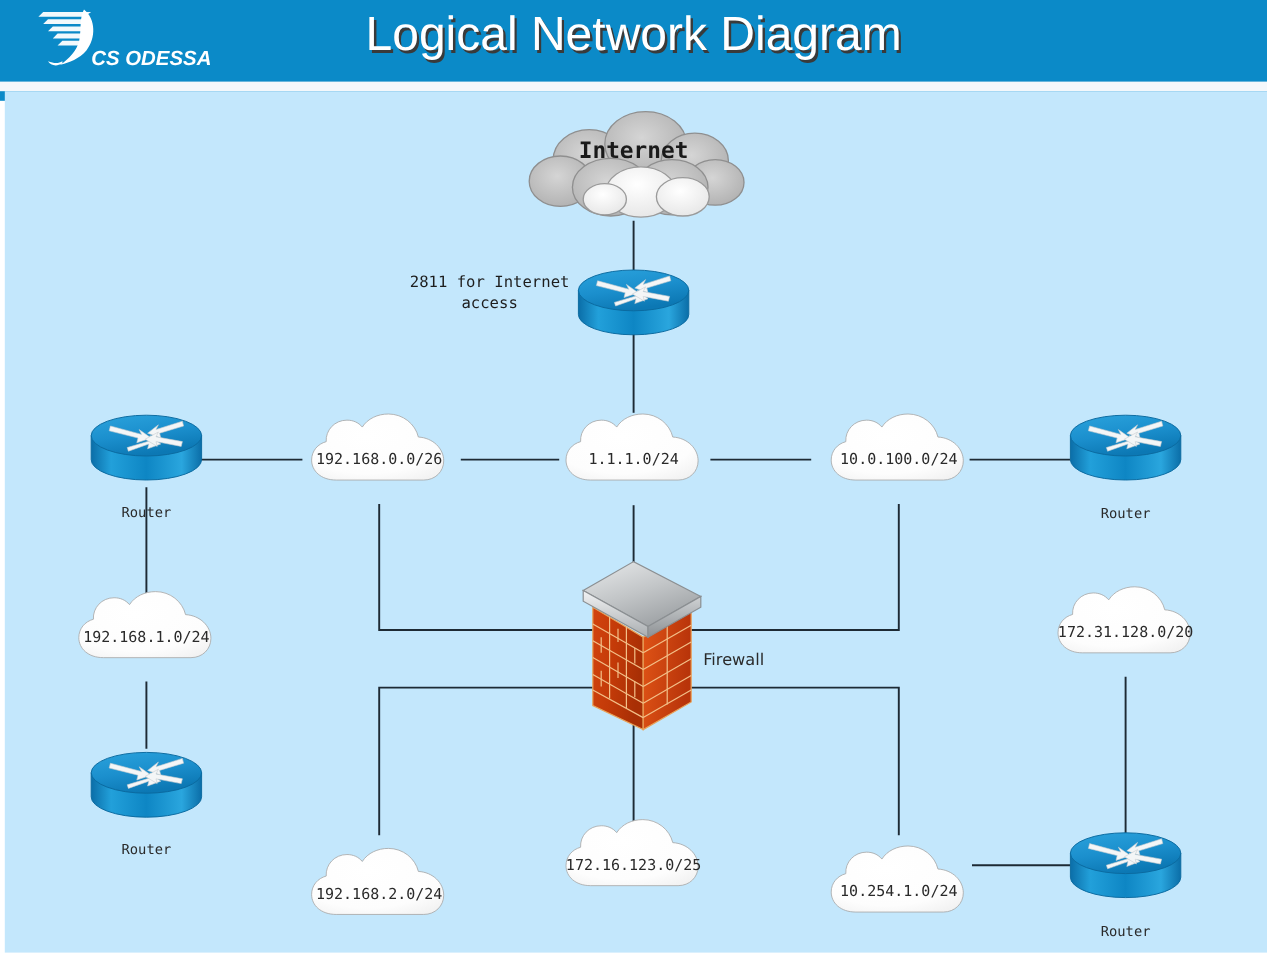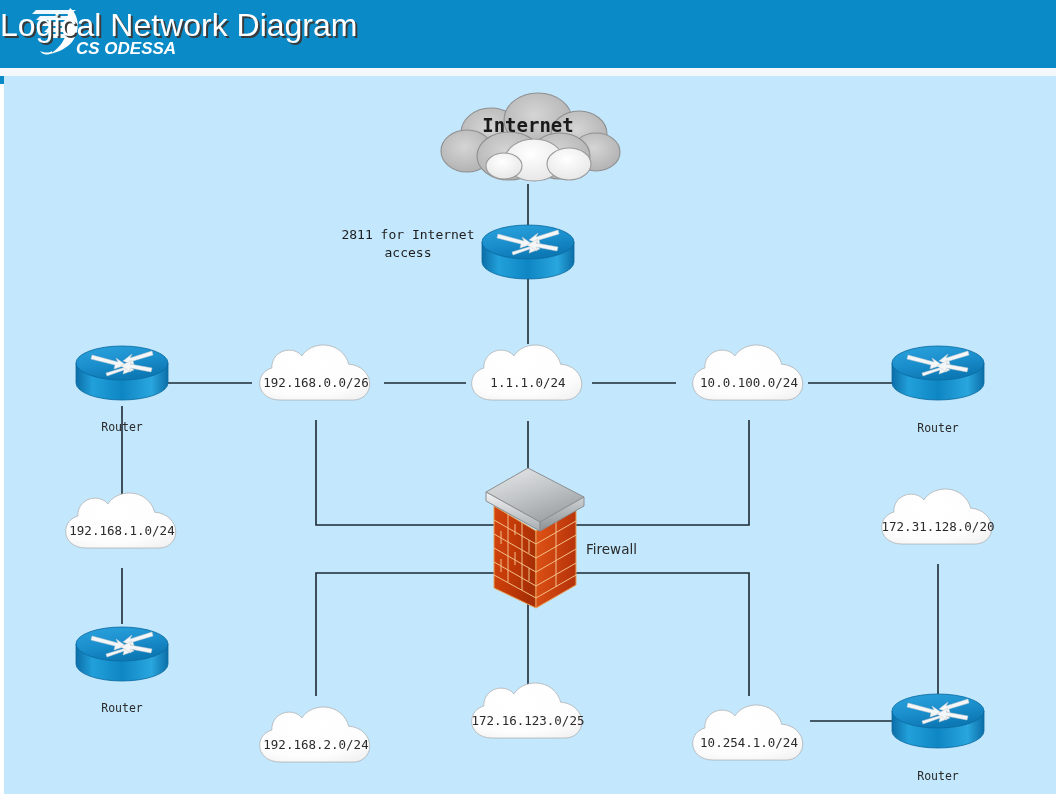--- a/index.html
+++ b/index.html
@@ -32,22 +32,23 @@
   }
   #logo {
     position: absolute;
     left: 18px; top: 6px;
     width: 175px; height: 58px;
   }
   #header-title {
     position: absolute;
     left: 0; top: 7px;
     width: 1056px;
+    text-align: center;
     font-family: "Liberation Sans", sans-serif;
-    font-size: 32px;
+    font-size: 40px;
     font-weight: 400;
     color: #ffffff;
     letter-spacing: 0px;
     text-shadow: 2px 2px 0 #3a3a3a;
     white-space: nowrap;
   }
 
   
   #header-gap {
     position: absolute;

